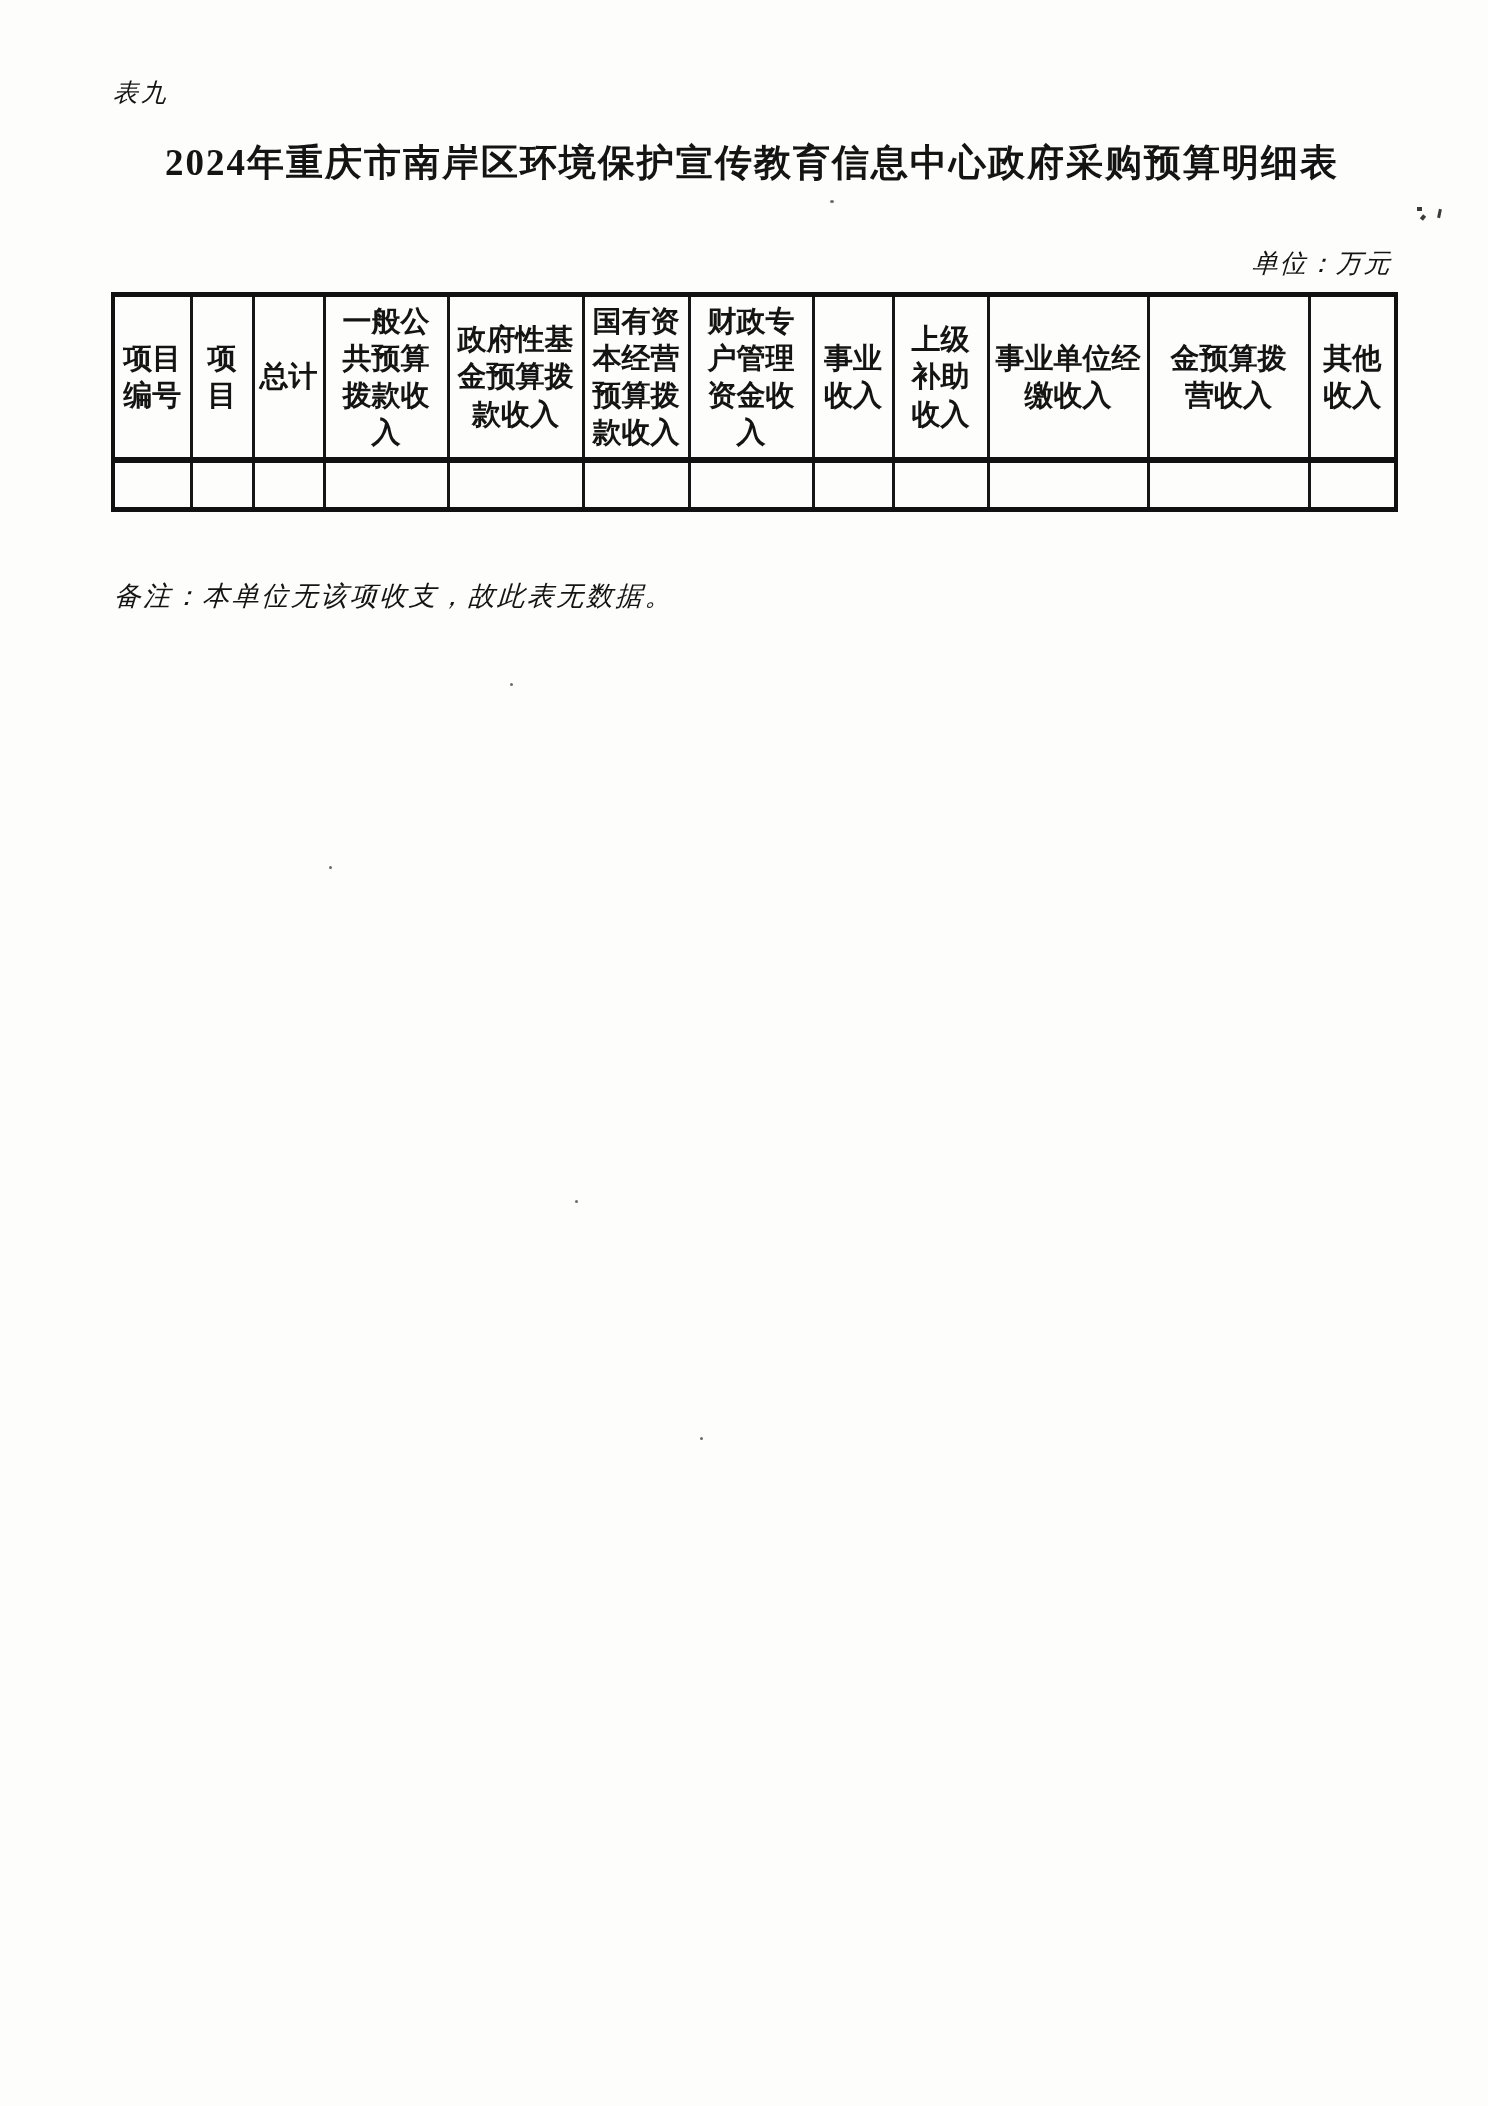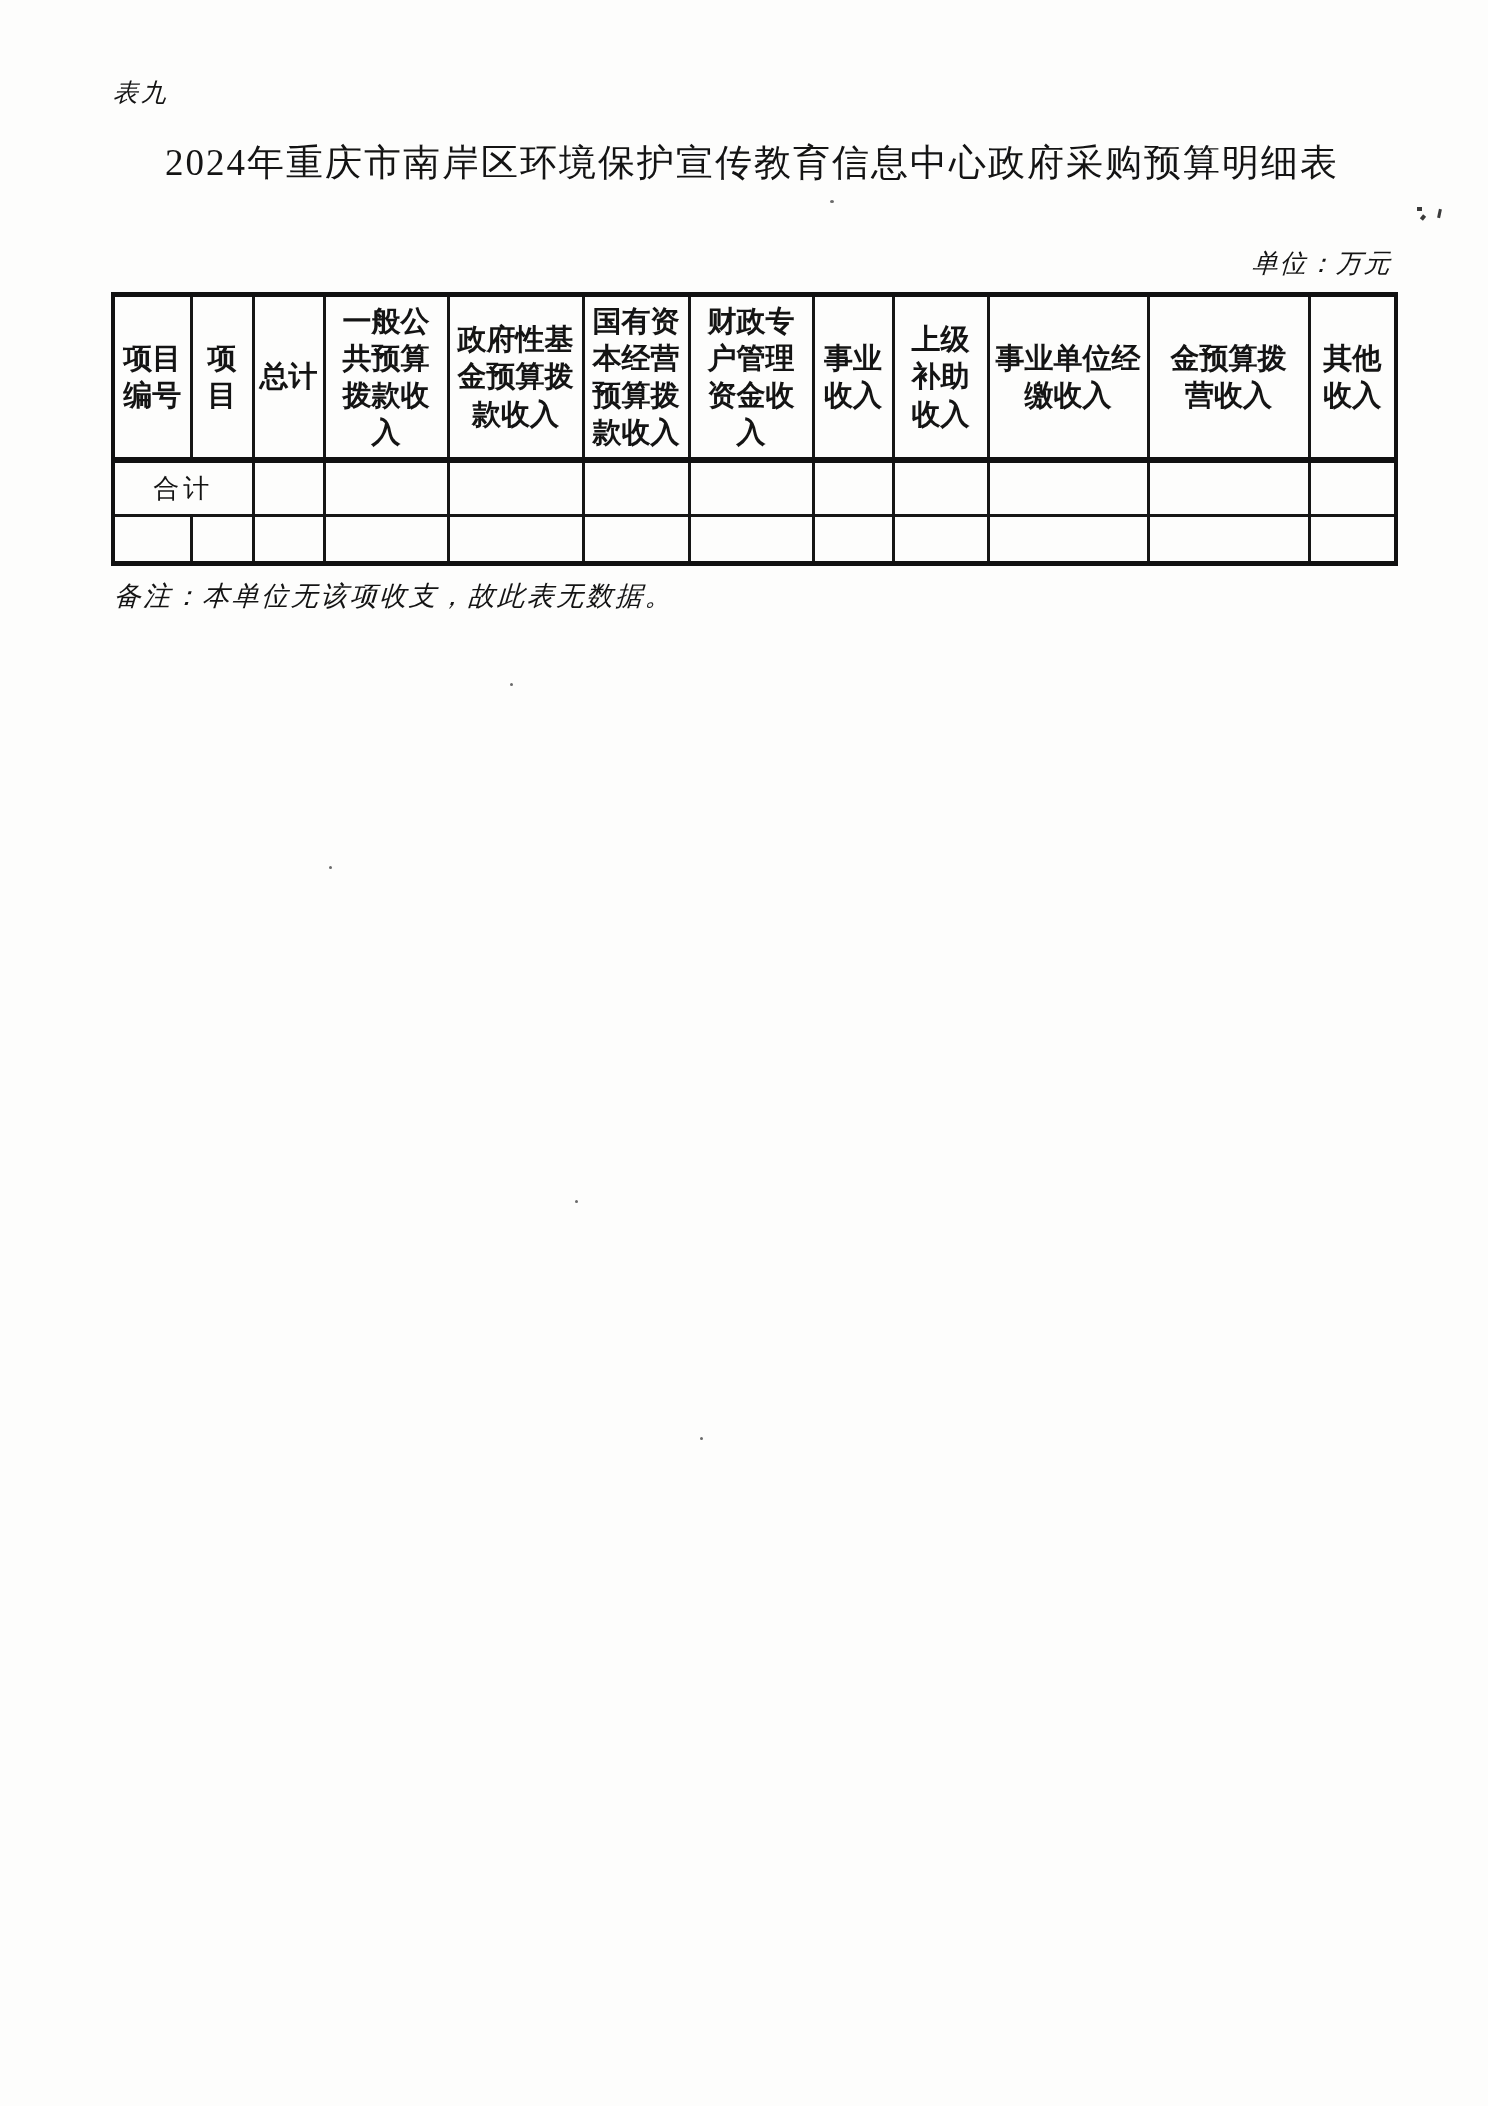--- a/index.html
+++ b/index.html
@@ -28,21 +28,21 @@
   }
   .doc-title {
     position: absolute;
     left: 0;
     top: 138px;
     width: 100%;
     text-align: center;
     padding-left: 16px;
     box-sizing: border-box;
     font-size: 37px;
-    font-weight: normal;
+    font-weight: bold;
     letter-spacing: 2px;
     white-space: nowrap;
   }
   .unit-label {
     position: absolute;
     right: 96px;
     top: 246px;
     font-size: 26px;
     letter-spacing: 2px;
     font-style: italic;
@@ -157,33 +157,20 @@
       <th>上级
 补助
 收入</th>
       <th>事业单位经
 缴收入</th>
       <th>金预算拨
 营收入</th>
       <th>其他
 收入</th>
     </tr>
-    <tr class="total-row">
-      <td colspan="2">合计</td>
-      <td></td>
-      <td></td>
-      <td></td>
-      <td></td>
-      <td></td>
-      <td></td>
-      <td></td>
-      <td></td>
-      <td></td>
-      <td></td>
-    </tr>
     <tr class="blank-row">
       <td></td>
       <td></td>
       <td></td>
       <td></td>
       <td></td>
       <td></td>
       <td></td>
       <td></td>
       <td></td>

